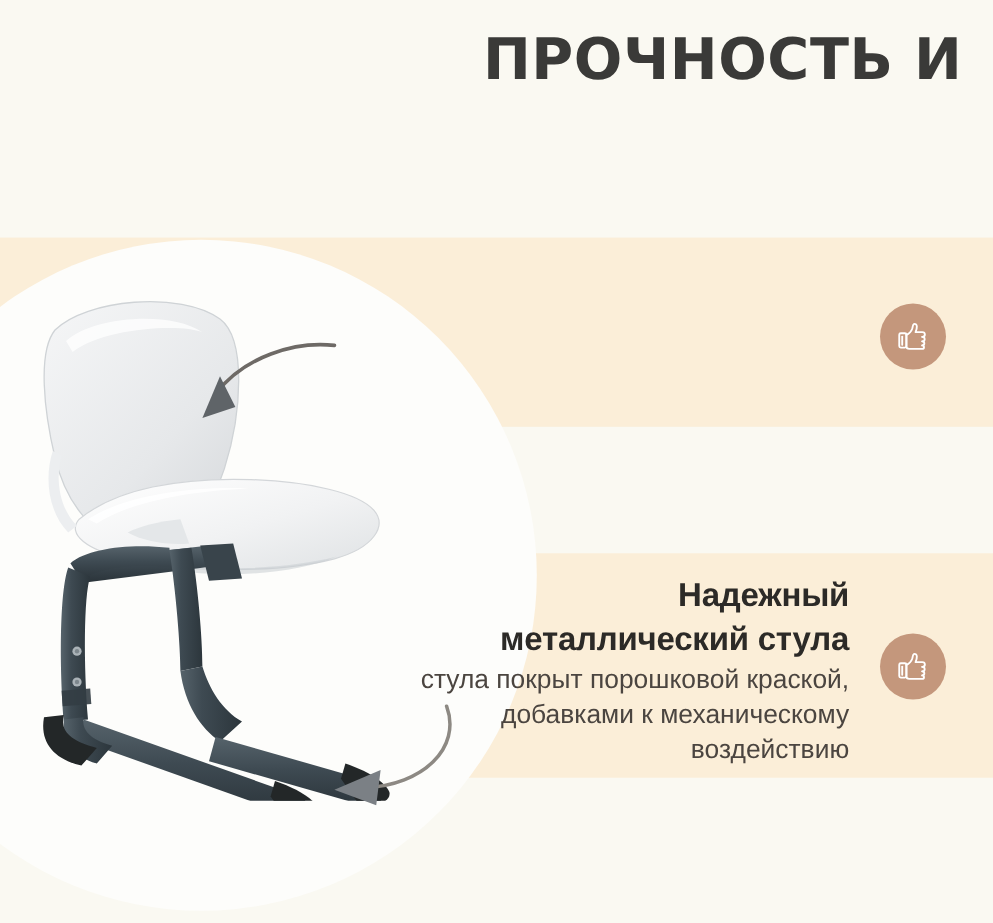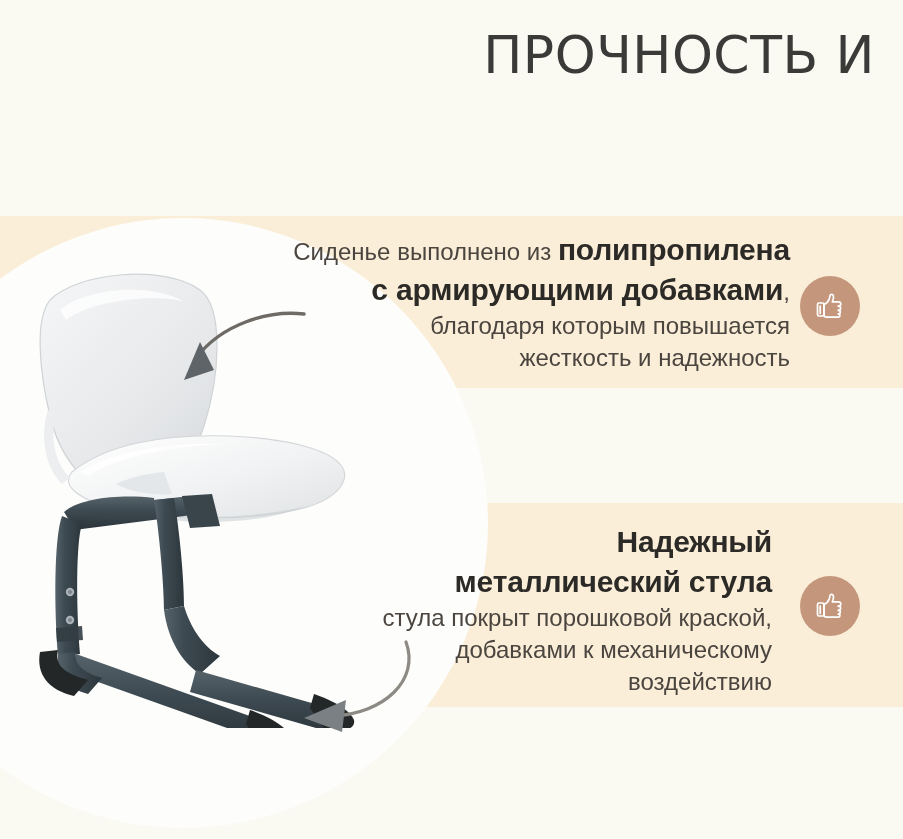--- a/index.html
+++ b/index.html
@@ -45,21 +45,21 @@
   
   #title {
     position: absolute;
     right: 28px;
     top: 30px;
     width: 640px;
     text-align: right;
     color: #3a3a38;
     font-size: 52px;
     line-height: 0.98;
-    font-weight: 400;
+    font-weight: 700;
     letter-spacing: 0.5px;
     font-family: "DejaVu Sans", sans-serif;
     text-transform: uppercase;
   }
   #title .tl {
     display: block;
     white-space: nowrap;
   }
 
   
@@ -227,26 +227,20 @@
     </svg>
   </div>
 
   <div class="arrow" id="arrow-2">
     <svg width="180" height="110" viewBox="0 0 180 110" xmlns="http://www.w3.org/2000/svg">
       <path d="M148 6 C162 44, 126 78, 74 80" fill="none" stroke="#8d8983" stroke-width="3.2" stroke-linecap="round"></path>
       <path d="M88 64 L46 82 L84 96 Z" fill="#7b8085"></path>
     </svg>
   </div>
 
-  <div class="textblock" id="textblock-1">
-    <span class="line"><span class="reg">Сиденье выполнено из </span><span class="big">полипропилена</span></span>
-    <span class="line"><span class="big">с армирующими добавками</span><span class="reg">,</span></span>
-    <span class="line reg">благодаря которым повышается</span>
-    <span class="line reg">жесткость и надежность</span>
-  </div>
 
   <div class="textblock" id="textblock-2">
     <span class="line big">Надежный</span>
     <span class="line big">металлический стула</span>
     <span class="line reg">стула покрыт порошковой краской,</span>
     <span class="line reg">добавками к механическому</span>
     <span class="line reg">воздействию</span>
   </div>
 
   <div class="badge" id="badge-1">

